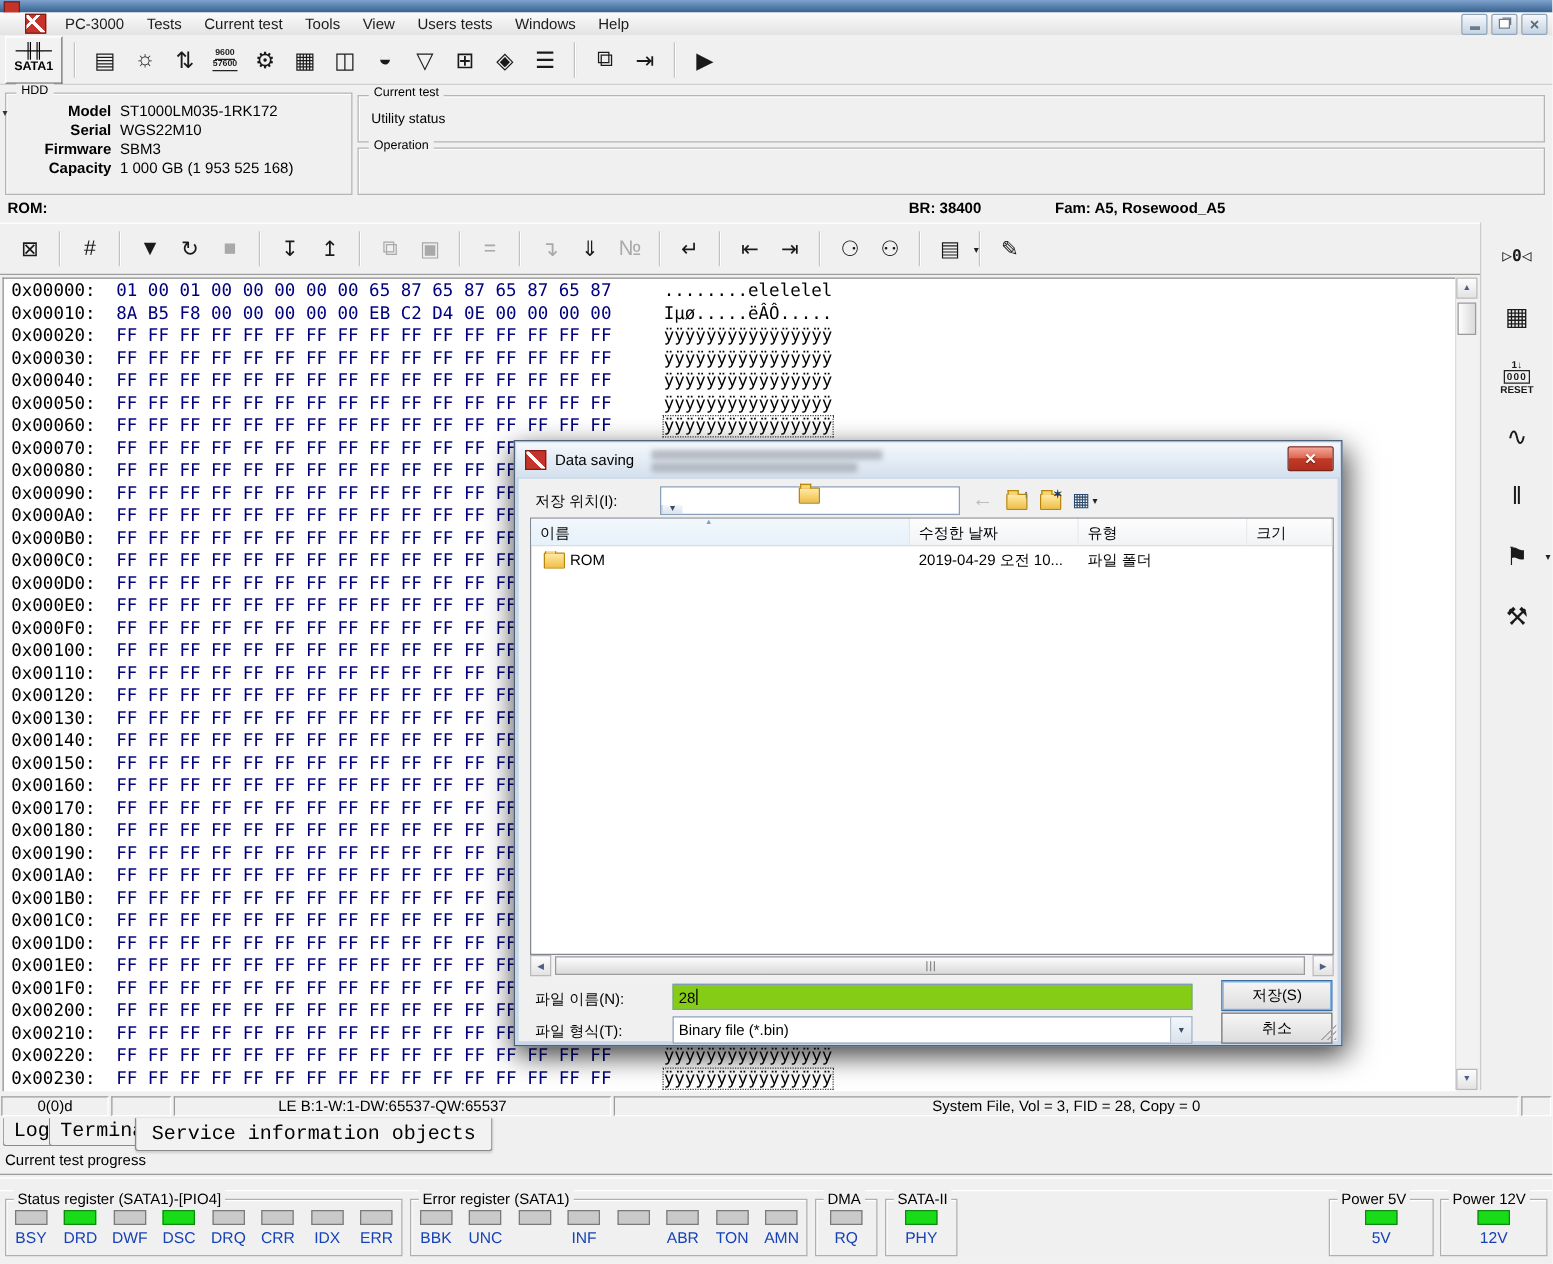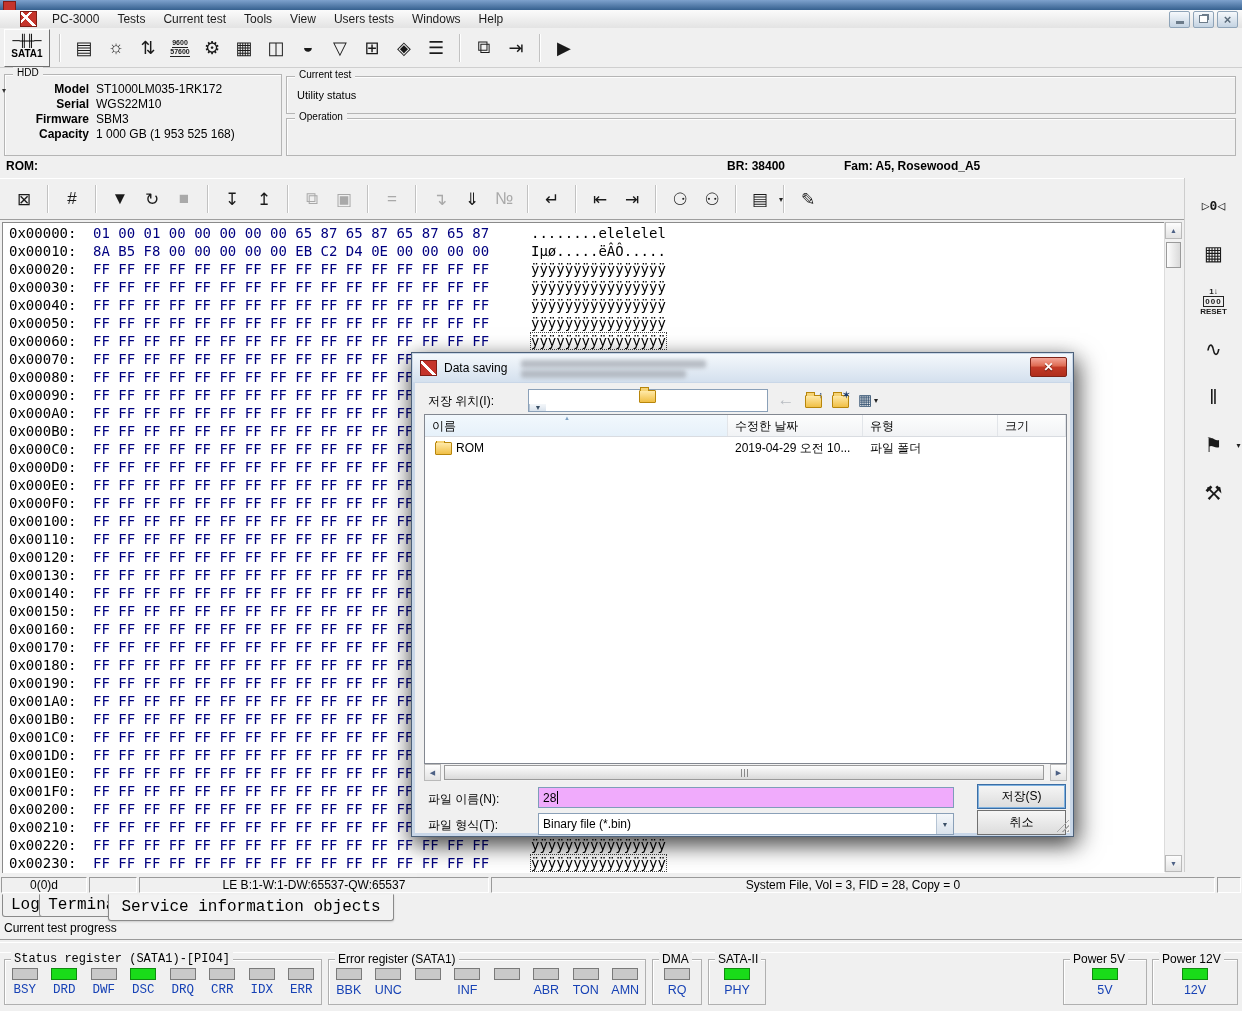--- a/index.html
+++ b/index.html
@@ -95,21 +95,21 @@
   #dlg-header{display:flex;height:21px;border-bottom:1px solid #d9dce1;}
   .hcol{box-sizing:border-box;padding:3px 0 0 7px;background:linear-gradient(#fdfdfd,#f1f3f5);border-right:1px solid #e2e5e9;position:relative;}
   .hcol.sorted{background:linear-gradient(#f2f8fd,#e6f1fa);}
   .hcol .sort{position:absolute;left:46%;top:0px;font-size:6px;color:#7fa1c4;}
   .frow2{display:flex;height:22px;align-items:center;}
   .fcell{box-sizing:border-box;padding-left:7px;display:flex;align-items:center;white-space:nowrap;overflow:hidden;}
   #dlg-hscroll{position:absolute;left:9px;top:381px;width:643px;height:17px;background:#f3f3f3;}
   #hthumb{position:absolute;left:20px;top:1px;width:600px;height:15px;background:linear-gradient(#fdfdfd,#dadada);
           border:1px solid #9a9a9a;box-sizing:border-box;display:flex;align-items:center;justify-content:center;gap:2px;}
   #hthumb i{width:1px;height:8px;background:#8a8a8a;}
-  .field{position:absolute;background:#f0abfc;border:1px solid #7f9db9;box-sizing:border-box;display:flex;align-items:center;padding-left:4px;}
+  .field{position:absolute;background:#84cc16;border:1px solid #7f9db9;box-sizing:border-box;display:flex;align-items:center;padding-left:4px;}
   .caret{width:1px;height:13px;background:#000;margin-left:1px;}
   .dbtn{position:absolute;width:89px;height:25px;background:linear-gradient(#f6f6f6,#dcdcdc);border:1px solid #707070;
         box-sizing:border-box;display:flex;align-items:center;justify-content:center;font-size:12px;}
   .dbtn.default{border:1px solid #3c6ea5;box-shadow:0 0 0 1px #7fb2e0 inset;}
   #dlg-grip{position:absolute;right:1px;bottom:1px;width:13px;height:13px;
      background:linear-gradient(135deg,transparent 50%,#aaa 50%,#aaa 57%,transparent 57%,transparent 70%,#aaa 70%,#aaa 77%,transparent 77%,transparent 90%,#aaa 90%);}
   
   #statusbar{left:0;top:876px;width:1242px;height:18px;display:flex;gap:2px;padding:1px 1px 0 1px;box-sizing:border-box;}
   .sseg{border:1px solid;border-color:#9a9a9a #fff #fff #9a9a9a;display:flex;align-items:center;justify-content:center;
         font-size:12px;box-sizing:border-box;height:16px;}
@@ -551,21 +551,21 @@
 
 <div class="abs" id="tabsrow">
     <div class="tab" style="left: 2px;">Log</div>
     <div class="tab" style="left: 39.2px;">Terminal</div>
     <div class="tab active" style="left: 108.4px;">Service information objects</div>
   </div>
 <div class="abs" id="progresslabel">Current test progress</div>
 <div class="abs" id="hline"></div>
 
 <div class="abs" id="regpanel">
-  <div class="reggroup" style="left:4px;width:318px;font-family:Liberation Mono, monospace;">
+  <div class="reggroup" style="left:4px;width:318px;">
     <span class="legend">Status register (SATA1)-[PIO4]</span>
     <div class="ledrow">
         <div class="ledcell">
           <div class="led"></div>
           <div class="ledlbl">BSY</div>
         </div>
         <div class="ledcell">
           <div class="led on"></div>
           <div class="ledlbl">DRD</div>
         </div>

